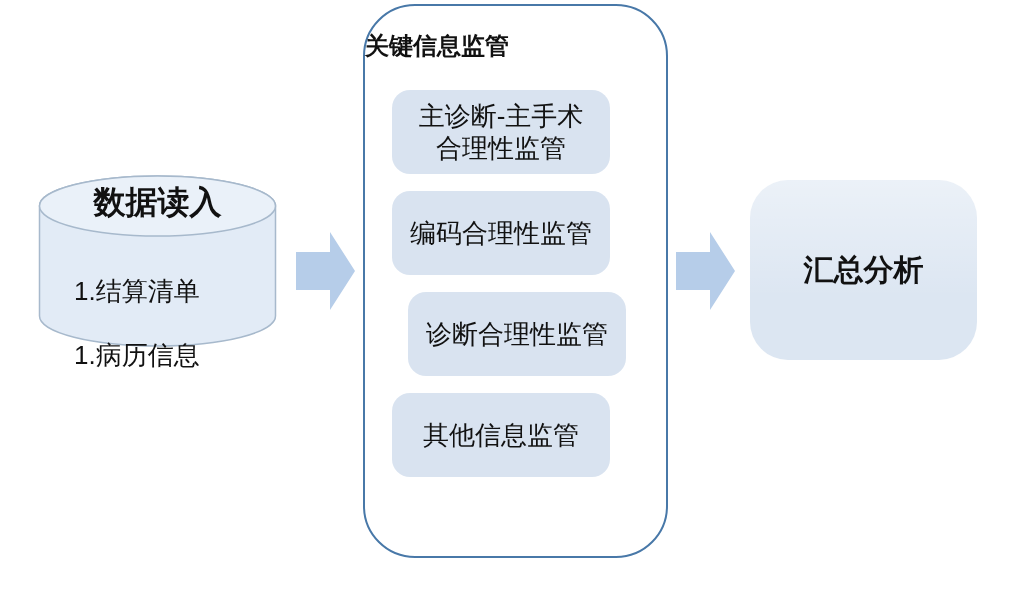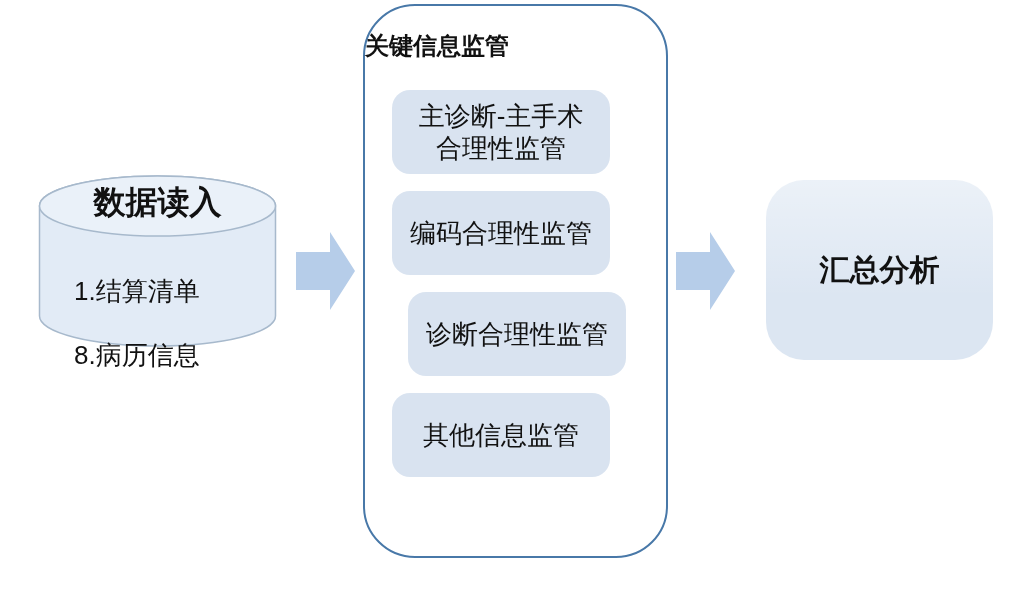--- a/index.html
+++ b/index.html
@@ -47,39 +47,39 @@
   .step.s1 { top: 185px; }
   .step.s2 { top: 286px; margin-left: 16px; }
   .step.s3 { top: 387px; }
 
   
   .result {
     position: absolute; left: 750px; top: 180px; width: 227px; height: 180px;
     border-radius: 38px;
     background-image: linear-gradient(180deg, rgba(255,255,255,0.45), rgba(255,255,255,0) 65%);
     display: flex; align-items: center; justify-content: center;
-    font-size: 30px; font-weight: bold; margin-left: 16px;
+    font-size: 30px; font-weight: bold;
   }
 </style>
 </head>
 <body>
 
 <div class="canvas">
 
   <div class="cylinder-wrap">
     <svg width="239" height="172" viewBox="0 0 239 172">
       <path d="M1.5,31 L1.5,141 A118,30 0 0 0 237.5,141 L237.5,31 A118,30 0 0 0 1.5,31 Z" stroke-width="1.5" fill="#e2ebf6"></path>
       <path d="M1.5,31 L1.5,141 A118,30 0 0 0 237.5,141 L237.5,31 A118,30 0 0 0 1.5,31 Z" fill="none" stroke-width="1.5" stroke="#a7b9cc"></path>
       <ellipse cx="119.5" cy="31" rx="118" ry="30" stroke-width="1.5" fill="#eaf1f9"></ellipse>
       <ellipse cx="119.5" cy="31" rx="118" ry="30" fill="none" stroke-width="1.5" stroke="#a7b9cc"></ellipse>
     </svg>
     <div class="cyl-title">数据读入</div>
     <div class="cyl-items">
       <div>1.结算清单</div>
-      <div>8.病历信息</div>
+      <div>1.病历信息</div>
     </div>
   </div>
 
   <svg class="arrow a1" viewBox="0 0 59 78">
     <polygon points="0,20 34,20 34,0 59,39 34,78 34,58 0,58" fill="#b6cde9"></polygon>
   </svg>
 
   <div class="panel" style="border-color: rgb(72, 120, 168);">
     <div class="panel-title">关键信息监管</div>
     <div class="step s0" style="background-color: rgb(217, 227, 240);">主诊断-主手术

